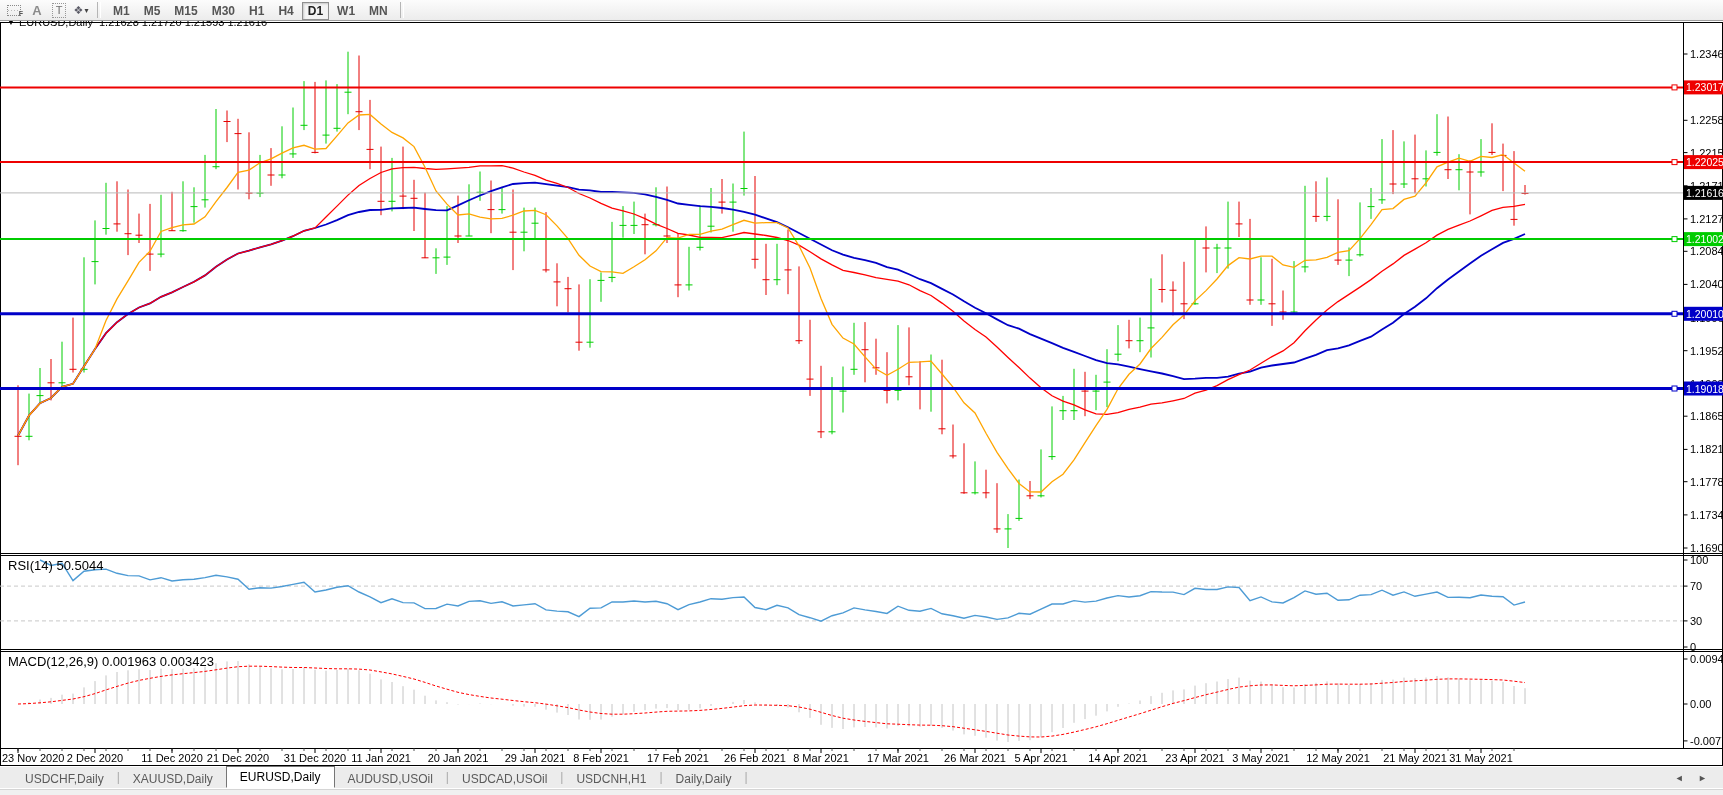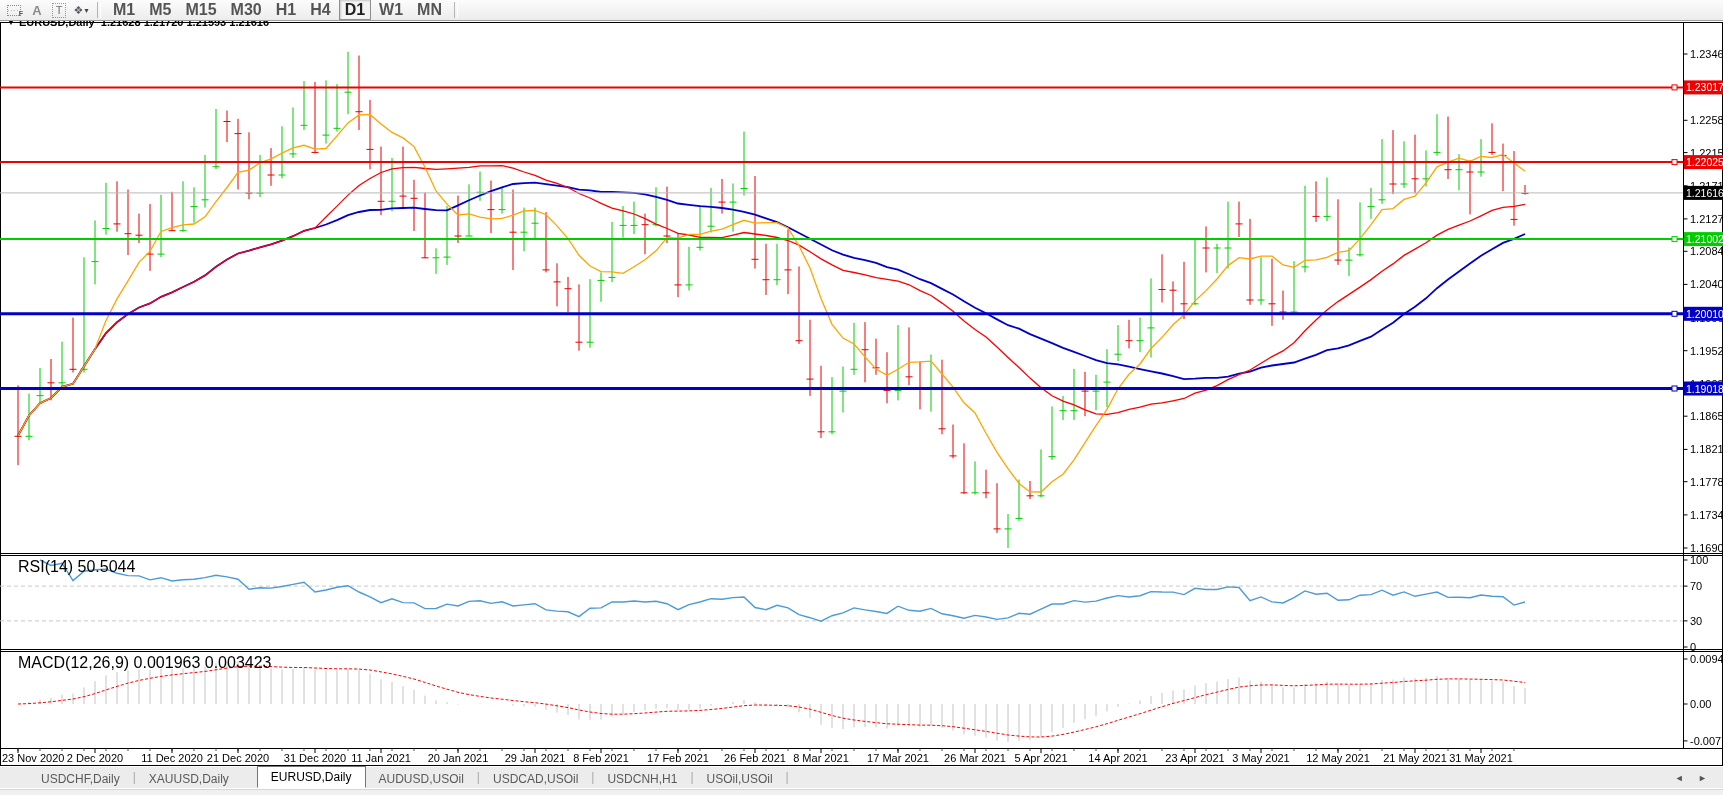--- a/index.html
+++ b/index.html
@@ -12,37 +12,37 @@
   .ti{display:inline-flex;align-items:center;justify-content:center;height:18px;min-width:20px;
     color:#777;font-size:12px;margin:0 1px;cursor:default;}
   .dotbox{width:12px;height:9px;border:1px dotted #8a8a8a;display:inline-block;
     background:repeating-linear-gradient(90deg,#bbb 0 1px,transparent 1px 3px);background-size:100% 1px;background-position:0 4px;background-repeat:no-repeat;}
   .fsub{font-size:7px;color:#555;font-weight:bold;margin:7px 0 0 -2px;}
   .lA{font-weight:bold;color:#8b8b8b;font-size:13px;}
   .tbox{border:1px dotted #979797;padding:0 3px;height:13px;line-height:13px;font-size:11px;color:#6f6f6f;}
   .shp{color:#5a5a66;font-size:11px;letter-spacing:-1px;}
   .caret{font-size:8px;color:#444;margin-left:2px;}
   .tsepv{width:2px;height:16px;border-left:1px solid #b5b5b5;border-right:1px solid #fff;margin:0 5px;}
-  .tfb{min-width:20px;text-align:center;font-size:16px;font-weight:bold;color:#555;
+  .tfb{min-width:20px;text-align:center;font-size:12px;font-weight:bold;color:#555;
     padding:1px 5px;border:1px solid transparent;margin:0 1px;cursor:default;}
   .tfb.active{background:#f4f4f4;border:1px solid #8f8f8f;box-shadow:inset 1px 1px 2px rgba(0,0,0,.18);color:#222;}
   
-  .chart-title{position:absolute;left:7px;top:16px;z-index:20;font-size:11px;font-weight:bold;color:#000;white-space:pre;}
+  .chart-title{position:absolute;left:7px;top:16px;z-index:20;font-size:11px;font-weight:normal;color:#000;white-space:pre;}
   .chart-title .dd{font-size:8px;margin-right:4px;position:relative;top:-1px;}
-  .ind-label{position:absolute;left:18px;z-index:20;font-size:16px;color:#000;white-space:pre;}
+  .ind-label{position:absolute;left:8px;z-index:20;font-size:13px;color:#000;white-space:pre;}
   #rsiLabel{top:558px;} #macdLabel{top:654px;text-align:right;}
   
   #csvg{position:absolute;top:0;left:0;z-index:10;}
   
   .tabbar{position:absolute;top:767px;left:0;width:1723px;height:21px;background:#ececec;
-    display:flex;align-items:flex-end;padding-left:28px;box-sizing:border-box;z-index:30;}
+    display:flex;align-items:flex-end;padding-left:12px;box-sizing:border-box;z-index:30;}
   .tab{display:inline-flex;align-items:center;height:19px;padding:0 13px;font-size:12px;
     color:#5a5a5a;cursor:default;white-space:nowrap;}
   .tab.active{background:#fff;border:1px solid #767676;border-bottom:1px solid #fff;
-    color:#000;height:20px;z-index:2;margin-left:15px;}
+    color:#000;height:20px;z-index:2;}
   .tsep{color:#a9a9a9;font-size:12px;align-self:center;}
   .tab-arrows{margin-left:auto;padding-right:10px;align-self:center;color:#555;font-size:9px;letter-spacing:6px;}
   .statusbar{position:absolute;top:789px;left:0;width:1723px;height:6px;background:#f0f0f0;
     border-top:1px solid #d5d5d5;z-index:30;}
 </style>
 </head>
 <body>
 
 <div id="app">
 
@@ -559,20 +559,20 @@
         <span class="tab">USDCHF,Daily</span>
         <span class="tsep">|</span>
         <span class="tab">XAUUSD,Daily</span>
         <span class="tab active">EURUSD,Daily</span>
         <span class="tab">AUDUSD,USOil</span>
         <span class="tsep">|</span>
         <span class="tab">USDCAD,USOil</span>
         <span class="tsep">|</span>
         <span class="tab">USDCNH,H1</span>
         <span class="tsep">|</span>
-        <span class="tab">USOil,USOil</span>
+        <span class="tab">Daily,Daily</span>
         <span class="tsep">|</span>
       </span>
     <span class="tab-arrows">◄ ►</span>
   </div>
 
   <div class="statusbar"></div>
 </div>
 
 </body></html>

